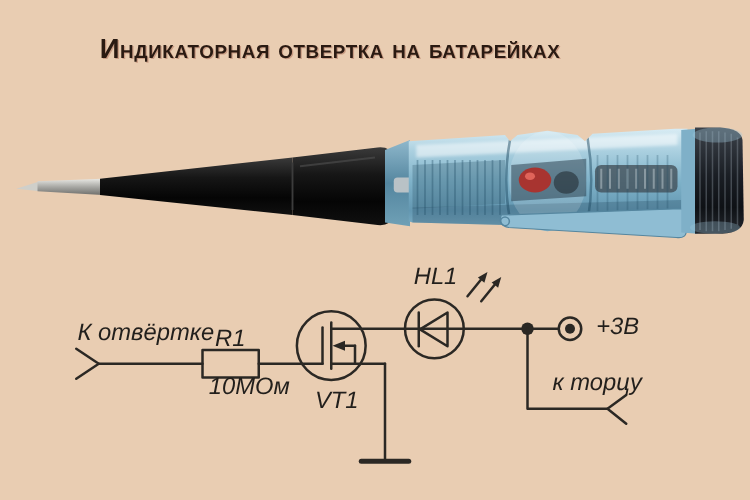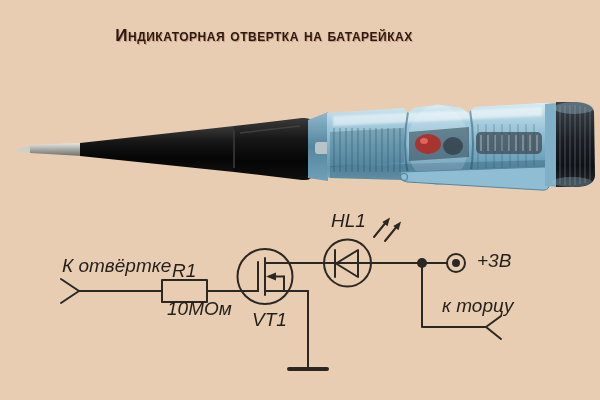--- a/index.html
+++ b/index.html
@@ -10,21 +10,21 @@
     overflow:hidden;
     font-family:"Liberation Sans",sans-serif;
   }
   .title{
     position:absolute;
     left:24px;top:26px;width:480px;
     text-align:center;
     font-family:"Liberation Sans",sans-serif;
     font-weight:bold;
     font-variant:small-caps;
-    font-size:17px;
+    font-size:22px;
     letter-spacing:.5px;
     color:#2a1a12;
     text-shadow:1px 1px 0 rgba(145,70,48,.35);
   }
   svg{position:absolute;left:0;top:0;}
   .schem-line{stroke:#2b2824;stroke-width:2;fill:none;stroke-linecap:round;stroke-linejoin:round;}
   .schem-fill{fill:#2b2824;stroke:none;}
   .schem-text{
     font-family:"Liberation Sans",sans-serif;
     font-style:italic;

